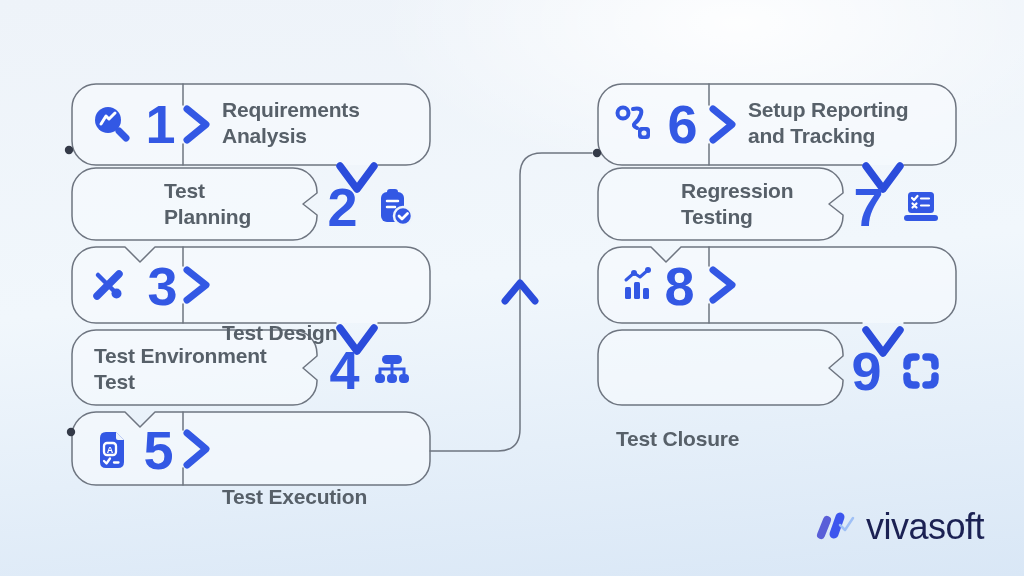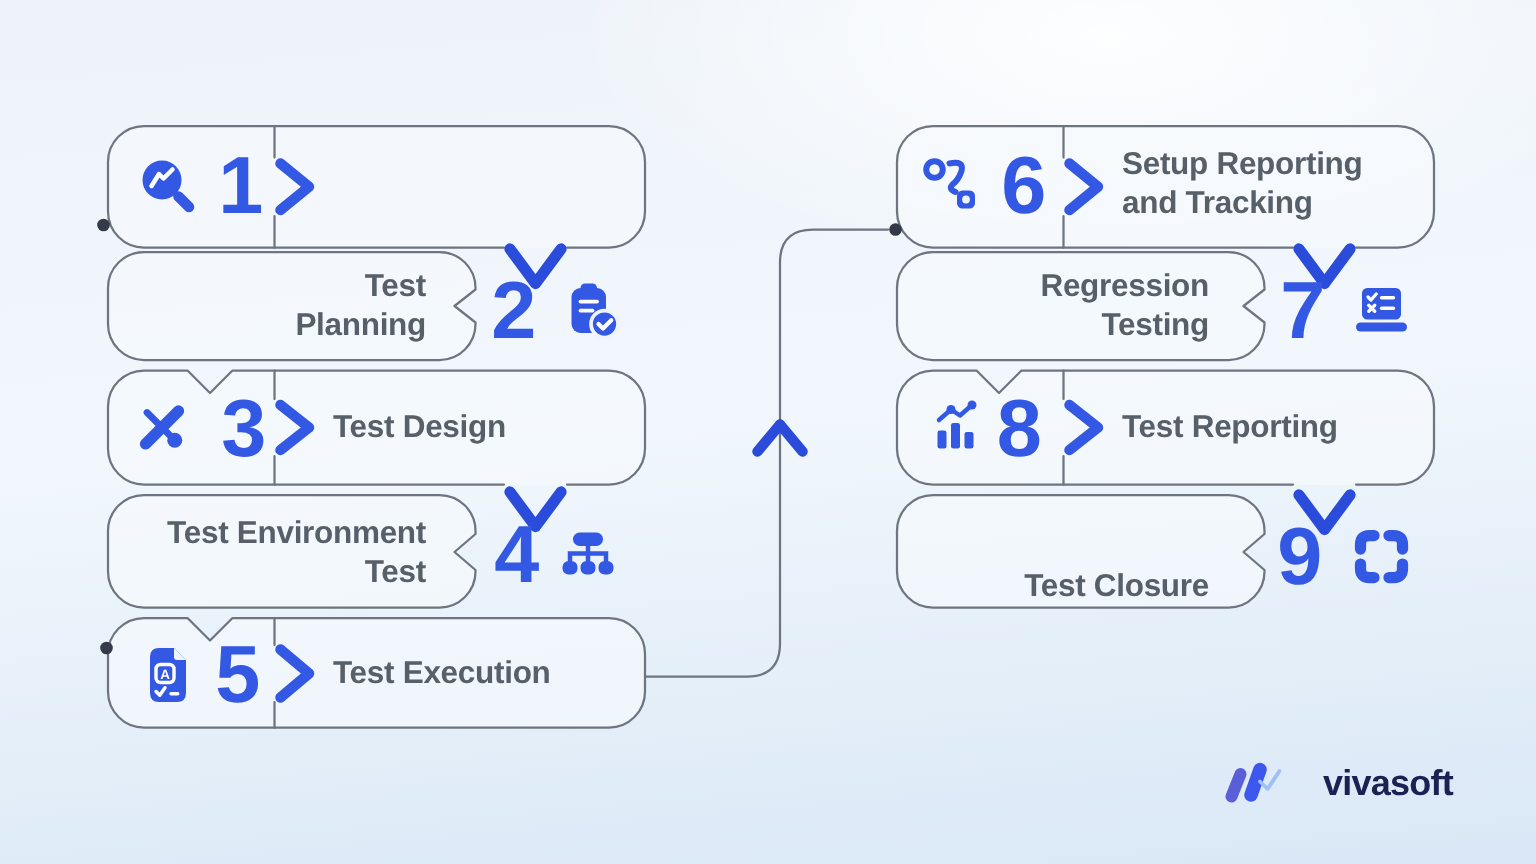--- a/index.html
+++ b/index.html
@@ -4,25 +4,25 @@
 <style>
   html,body{margin:0;padding:0;background:#e8eff7;font-family:"Liberation Sans",sans-serif;}
   .stage{position:relative;width:1024px;height:576px;overflow:hidden;
          background:
            radial-gradient(ellipse 600px 260px at 72% 4%, rgba(255,255,255,.9) 0%, rgba(255,255,255,0) 60%),
            linear-gradient(175deg,#eef3f9 0%,#f1f7fc 48%,#d9e7f6 100%);}
   .layer{position:absolute;left:0;top:0;}
   .num{position:absolute;transform:translate(-50%,-50%);color:#3358e4;font-weight:800;
        font-size:54px;line-height:1;letter-spacing:-1px;}
   .lbl{position:absolute;color:#576069;font-weight:700;font-size:21px;line-height:26px;letter-spacing:-0.2px;}
-  .lbl.r{text-align:right;}
-  .lbl.nw{white-space:nowrap;}
+  .lbl.r{text-align:left;}
+  .lbl.nw{white-space:nowrap;margin-top:48px;}
   .ic{position:absolute;}
   .logo{position:absolute;left:810px;top:506px;display:flex;align-items:center;gap:8px;}
-  .logo-text{color:#1b2153;font-weight:700;font-size:24px;letter-spacing:-0.5px;margin-left:16px;}
+  .logo-text{color:#1b2153;font-weight:400;font-size:36px;letter-spacing:-0.5px;}
 </style>
 </head>
 <body>
 
 <div class="stage">
 
   <svg class="layer" width="1024" height="576" viewBox="0 0 1024 576">
 
     <g fill="#f7fafd" fill-opacity="0.62" stroke="none">
       <path d="M96,84 H406 A24,24 0 0 1 430,108 V141 A24,24 0 0 1 406,165 H96 A24,24 0 0 1 72,141 V108 A24,24 0 0 1 96,84 Z"></path>
@@ -78,27 +78,27 @@
   <div class="num" style="left:160px;top:124px">1</div>
   <div class="num" style="left:342px;top:207px">2</div>
   <div class="num" style="left:162px;top:286px">3</div>
   <div class="num" style="left:344px;top:370px">4</div>
   <div class="num" style="left:158px;top:450px">5</div>
   <div class="num" style="left:682px;top:124px">6</div>
   <div class="num" style="left:868px;top:207px">7</div>
   <div class="num" style="left:679px;top:286px">8</div>
   <div class="num" style="left:866px;top:371px">9</div>
 
+  <div class="lbl" style="left:222px;top:97px;width:185px">Requirements Analysis</div>
   <div class="lbl r" style="left:164px;top:178px;width:120px">Test Planning</div>
   <div class="lbl nw" style="left:222px;top:272px">Test Design</div>
   <div class="lbl r" style="left:94px;top:343px;width:190px">Test Environment Test</div>
   <div class="lbl nw" style="left:222px;top:436px">Test Execution</div>
   <div class="lbl" style="left:748px;top:97px;width:195px">Setup Reporting and Tracking</div>
   <div class="lbl r" style="left:681px;top:178px;width:125px">Regression Testing</div>
-  <div class="lbl nw" style="left:748px;top:272px">Test Reporting</div>
   <div class="lbl r nw" style="left:616px;top:378px;width:190px">Test Closure</div>
 
   <svg class="ic" style="left:89px;top:101px" width="46" height="46" viewBox="0 0 46 46">
     <circle cx="19" cy="19" r="13" fill="#3358e4"></circle>
     <polyline points="12,23 17,15 20,18 26,12" fill="none" stroke="#fff" stroke-width="3" stroke-linecap="round" stroke-linejoin="round"></polyline>
     <line x1="30" y1="30" x2="37" y2="37" stroke="#3358e4" stroke-width="7" stroke-linecap="round"></line>
   </svg>
 
   <svg class="ic" style="left:371px;top:185px" width="46" height="46" viewBox="0 0 46 46">
     <rect x="10" y="7" width="23" height="30" rx="6" fill="#3358e4"></rect>

